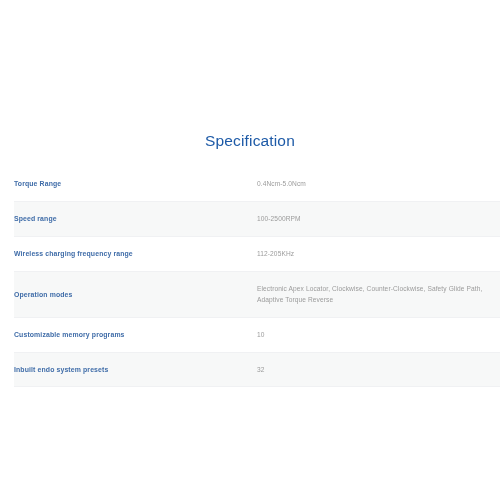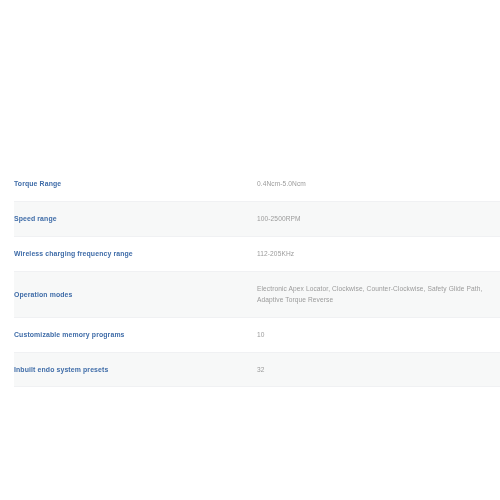--- a/index.html
+++ b/index.html
@@ -84,20 +84,21 @@
     width: 486px;
     height: 1px;
     background: #f0f1f3;
   }
 </style>
 </head>
 <body>
 
 <div class="page">
 
+  <div class="spec-title">Specification</div>
 
   <div class="spec-table">
 
     <div class="spec-row">
       <div class="cell-label">Torque Range</div>
       <div class="cell-value">0.4Ncm-5.0Ncm</div>
     </div>
 
     <div class="spec-row striped">
       <div class="cell-label">Speed range</div>

